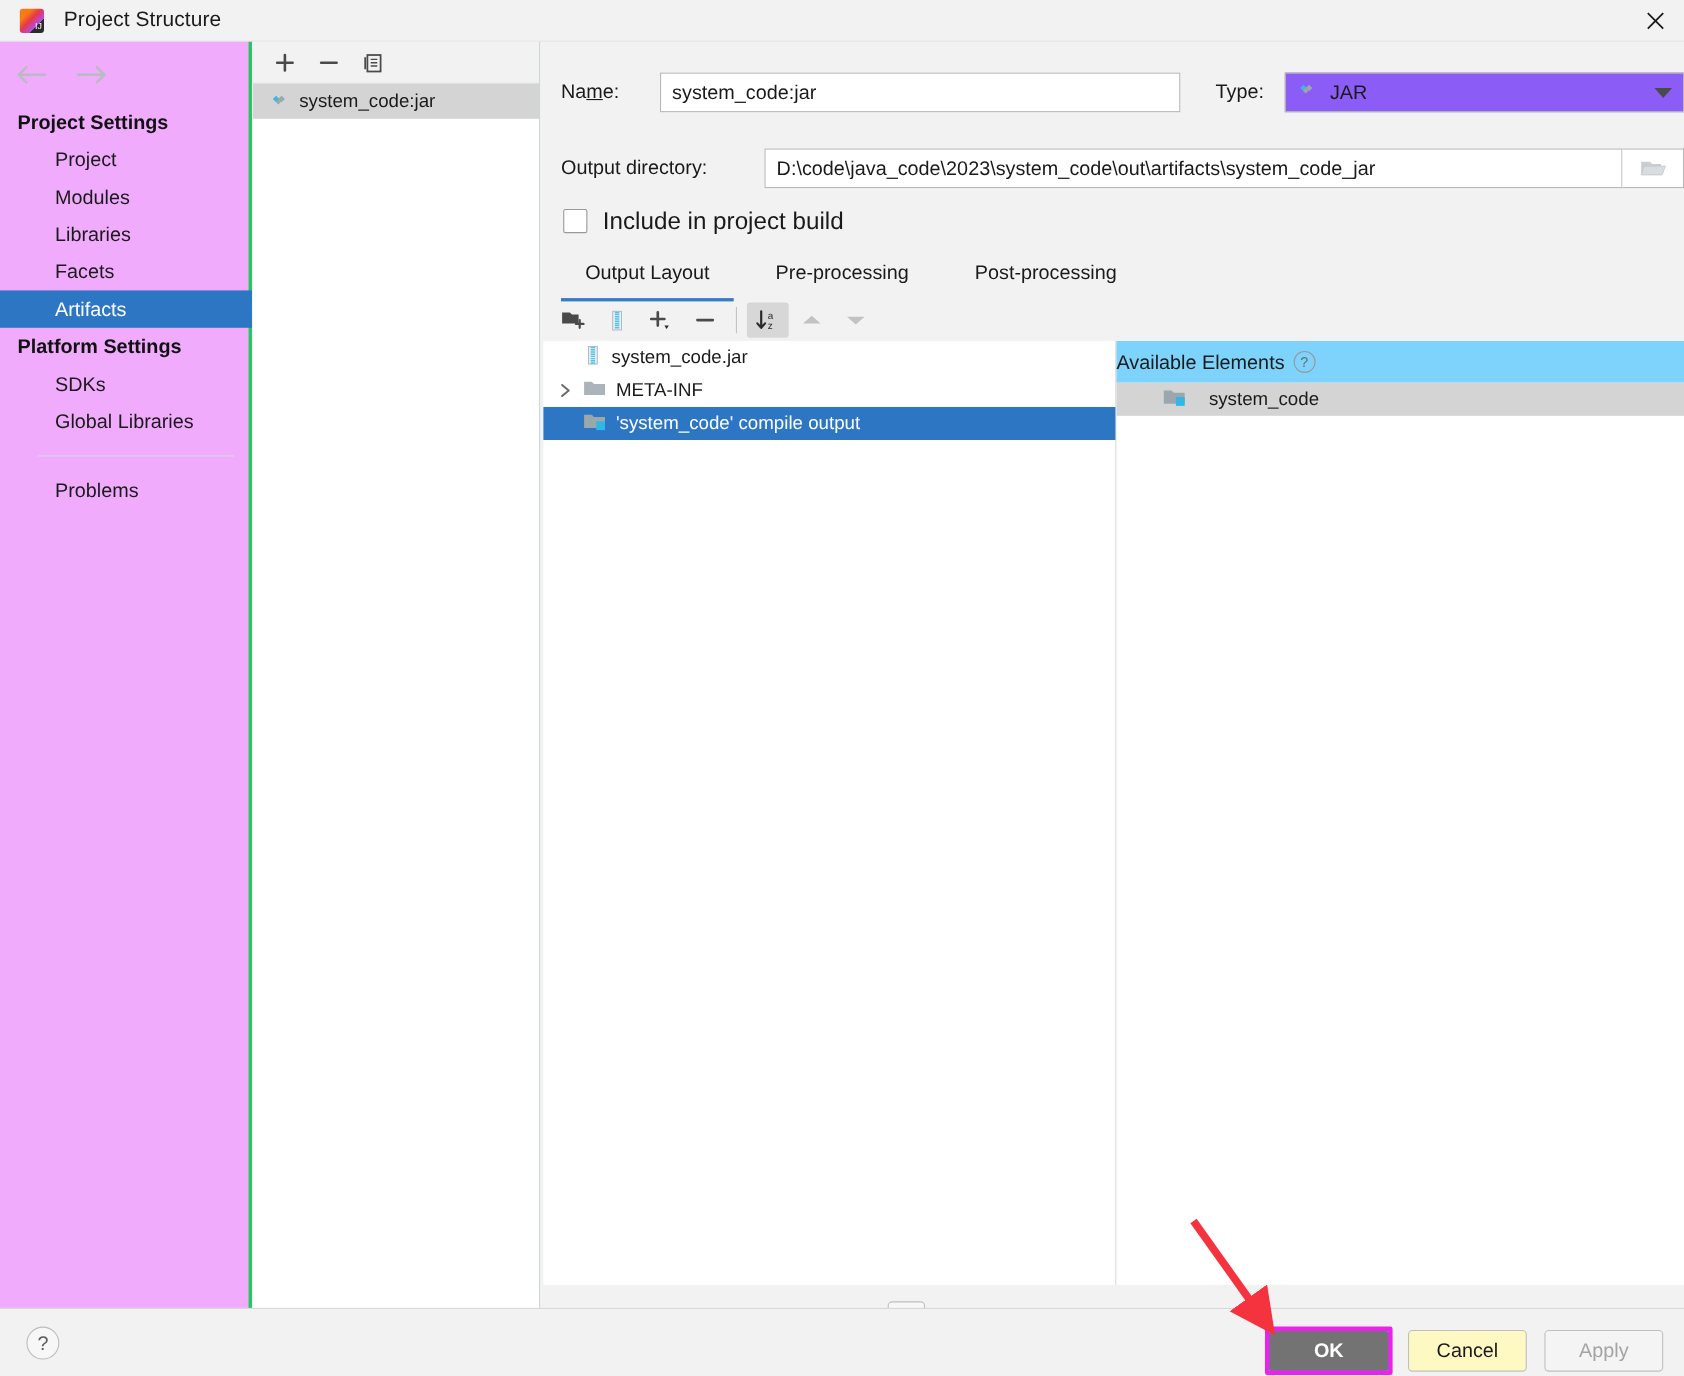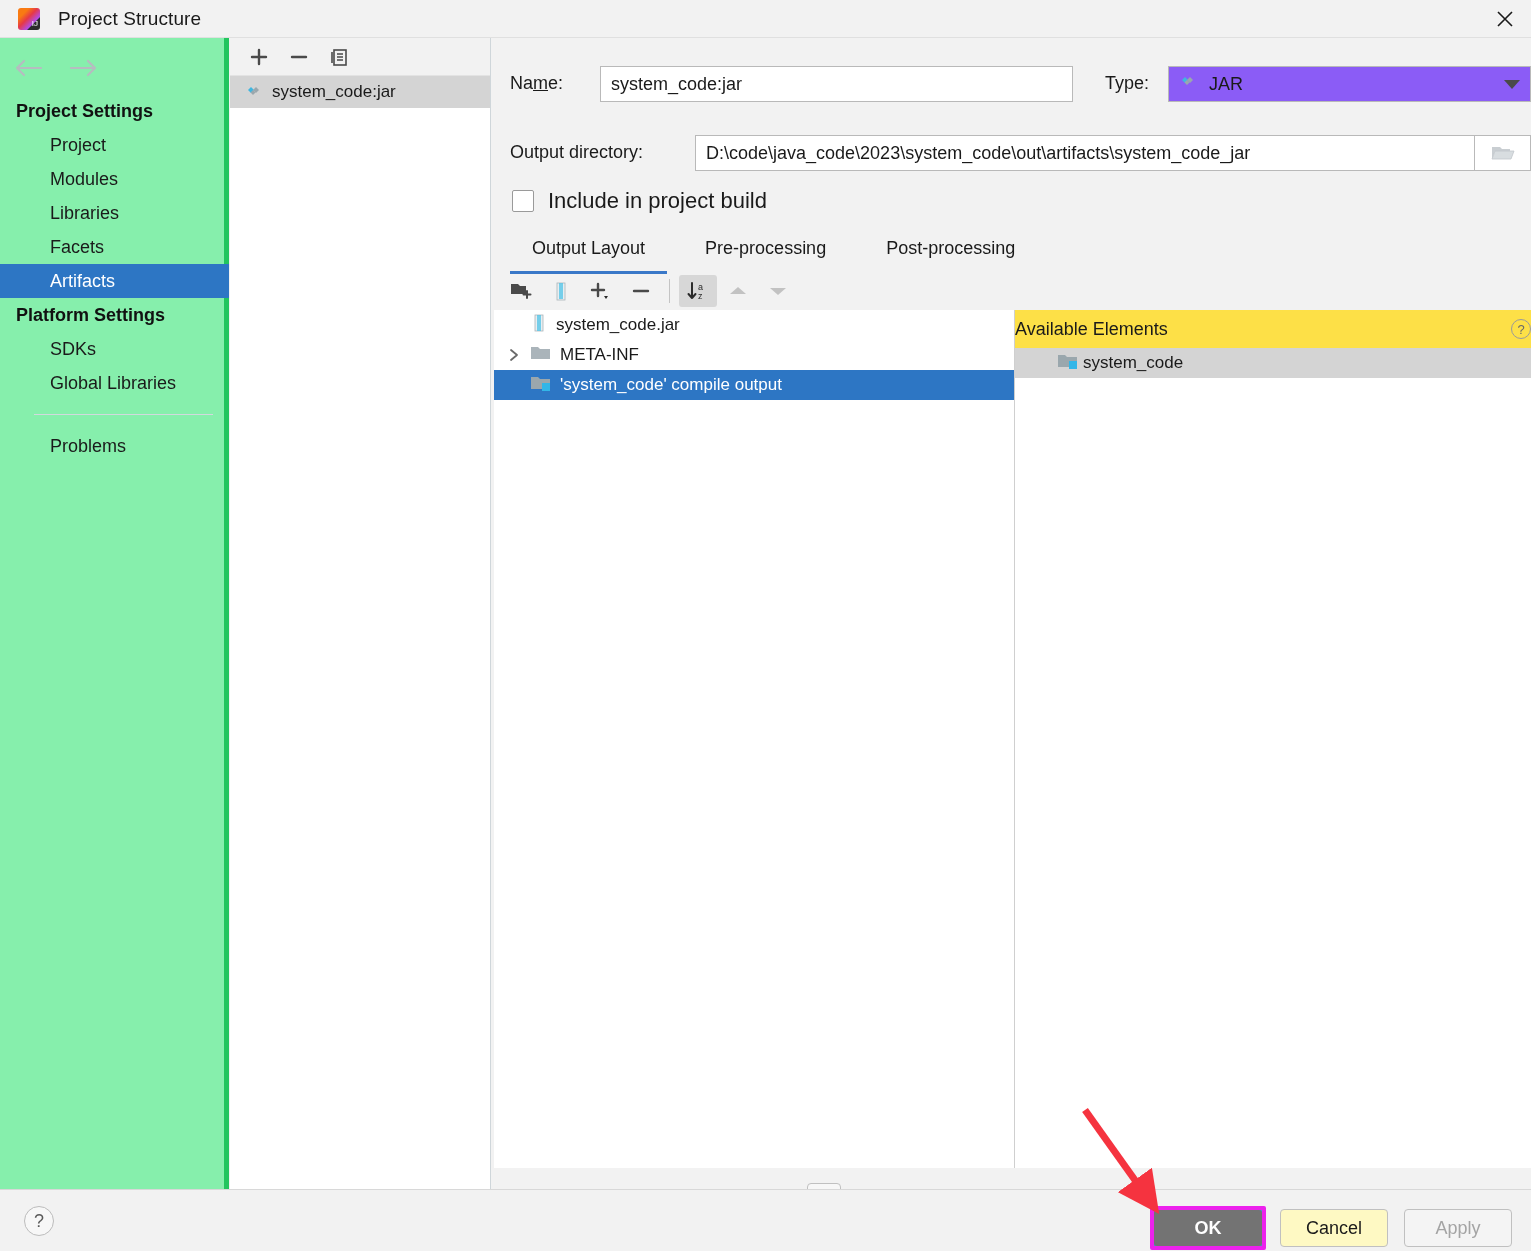--- a/index.html
+++ b/index.html
@@ -33,21 +33,21 @@
     display: flex; align-items: center; justify-content: center; cursor: pointer;
   }
   .close-btn svg { display: block; }
   .titlebar-sep {
     position: absolute; left: 0; top: 37px; width: 1531px; height: 1px; background: #e0e0e0;
   }
 
   
   .sidebar {
     position: absolute; left: 0; top: 38px; width: 229px; height: 1151px;
-    background: #86efac; border-right: 5px solid #22c55e;
+    background: #f0abfc; border-right: 3px solid #22c55e;
   }
   .nav-arrows { position: absolute; left: 0; top: 10px; height: 40px; display: flex; align-items: center; }
   .nav-arrow { width: 56px; height: 40px; display: flex; align-items: center; justify-content: center; cursor: pointer; }
   .nav-arrow svg { display: block; }
   .sb-group {
     font-size: 18px; font-weight: bold; color: #111; padding-left: 16px;
     height: 34px; display: flex; align-items: center;
   }
   .sb-item {
     font-size: 18px; color: #1a1a1a; padding-left: 50px;
@@ -143,34 +143,34 @@
   }
   .tree-row {
     height: 30px; display: flex; align-items: center; font-size: 17px; color: #1a1a1a; cursor: pointer;
     padding-left: 12px; gap: 8px;
   }
   .tree-row.selected { background: #2d76c4; color: #ffffff; }
   .tree-arrow { width: 16px; display: flex; align-items: center; justify-content: center; flex: none; }
 
   .avail-header {
     position: absolute; left: 523px; top: 272px; width: 516px; height: 38px;
-    display: flex; align-items: center; gap: 8px; background: #fde047; justify-content: space-between;
+    display: flex; align-items: center; gap: 8px; background: #7dd3fc;
   }
   .avail-title { font-size: 18px; color: #1a1a1a; }
   .help-circle {
     width: 20px; height: 20px; border: 1px solid #9a9a9a; border-radius: 50%;
     display: flex; align-items: center; justify-content: center;
     font-size: 13px; color: #6a6a6a; cursor: pointer;
   }
   .avail-panel {
     position: absolute; left: 523px; top: 310px; width: 516px; height: 820px; background: #ffffff;
   }
   .avail-row {
     height: 30px; display: flex; align-items: center; font-size: 17px; color: #1a1a1a;
-    padding-left: 42px; gap: 4px; cursor: pointer;
+    padding-left: 42px; gap: 20px; cursor: pointer;
   }
   .avail-row.selected { background: #d4d4d4; }
 
   .show-content-row {
     position: absolute; left: 12px; top: 1145px; display: flex; align-items: center; gap: 14px;
   }
   .ellipsis-btn {
     width: 34px; height: 34px; border: 1px solid #c0c0c0; border-radius: 4px; background: #f7f7f7;
     display: flex; align-items: center; justify-content: center; cursor: pointer;
     font-size: 16px; color: #1a1a1a; line-height: 10px; padding-bottom: 8px;

